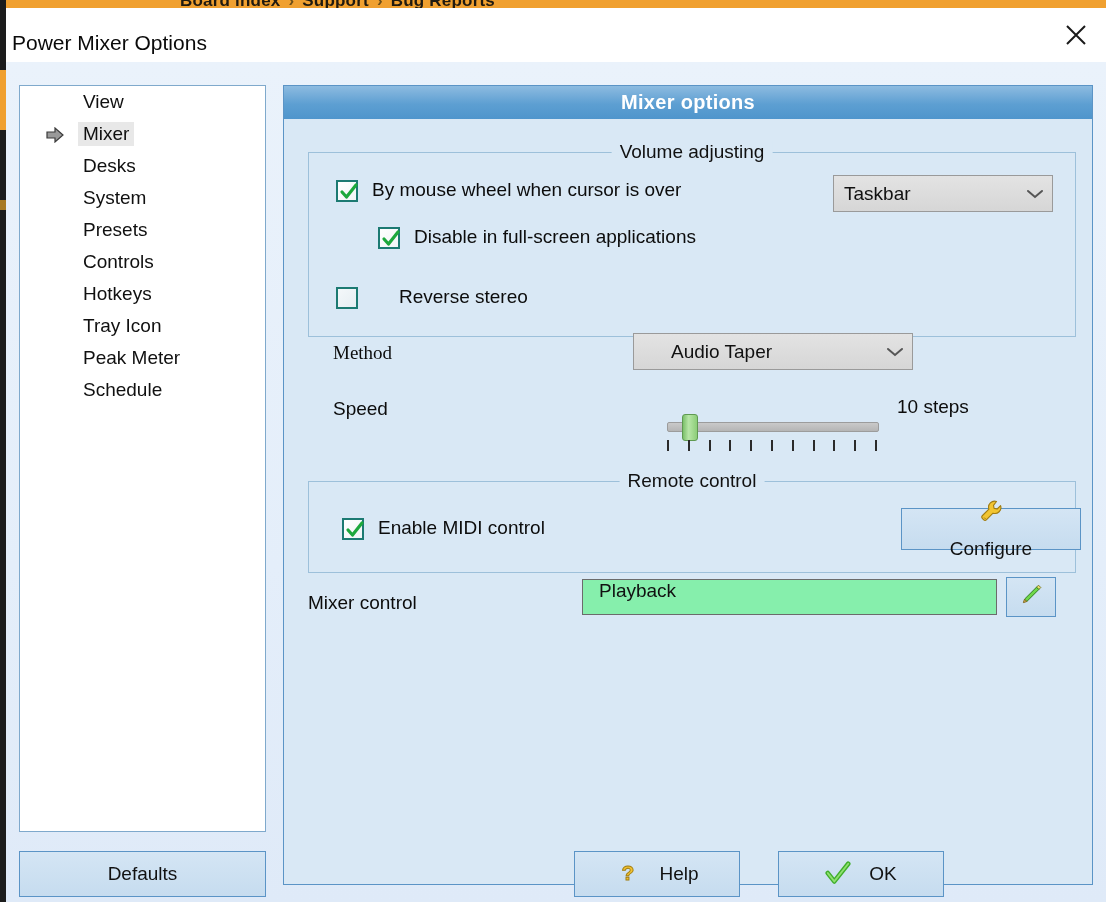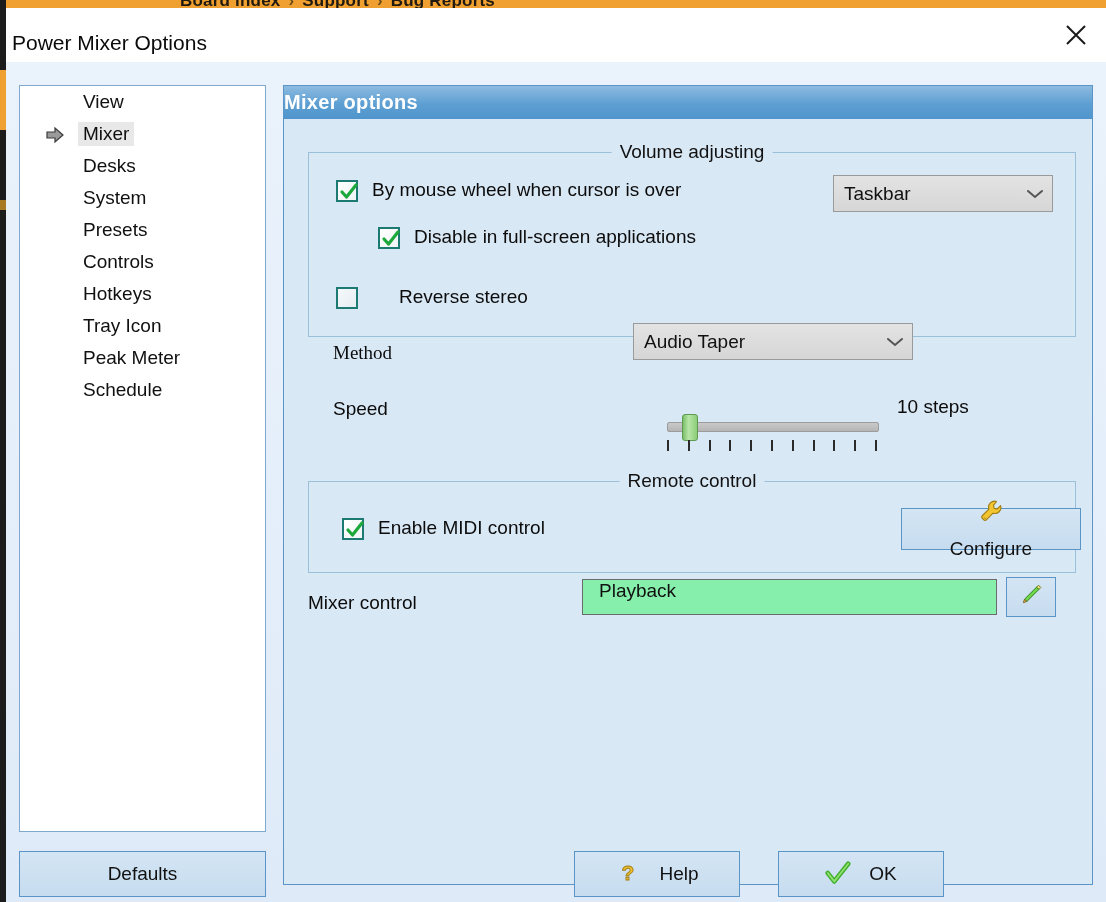--- a/index.html
+++ b/index.html
@@ -136,21 +136,21 @@
   #right-panel {
     position: absolute;
     left: 277px; top: 23px;
     width: 810px; height: 800px;
     border: 1px solid #5b94c6;
     background: #d9e8f5;
   }
   #panel-header {
     height: 33px;
     background: linear-gradient(180deg,#8dbbe0 0%, #5d9fd2 55%, #4f95cc 100%);
-    display: flex; align-items: center; justify-content: flex-start;
+    display: flex; align-items: center; justify-content: center;
     color: #ffffff;
     font-size: 20px;
     font-weight: bold;
     letter-spacing: .3px;
   }
   #panel-body {
     position: relative;
     height: 765px;
     background: #d9e8f5;
   }
@@ -396,21 +396,21 @@
                 <path d="M3 10 L7.5 15 L17 3" stroke="#1da83c" stroke-width="3.2" fill="none" stroke-linecap="round" stroke-linejoin="round"></path>
               </svg>
             </span>
           </div>
           <div class="cb-label" style="left:105px; top:73px;">Disable in full-screen applications</div>
 
           <div class="cb unchecked" style="left:27px; top:134px;"></div>
           <div class="cb-label" style="left:63px; top:133px;margin-left:27px;">Reverse stereo</div>
 
           <div class="plain-label" style="left:24px; top:189px;font-family:Liberation Serif, serif;">Method</div>
-          <div class="combo" style="left:324px; top:170px; width:280px; height:37px;">
+          <div class="combo" style="left:324px; top:180px; width:280px; height:37px;padding-left:27px;">
             <span class="combo-text">Audio Taper</span>
             <span class="chev">
               <svg width="18" height="12" viewBox="0 0 18 12">
                 <path d="M2 3 L9 9 L16 3" stroke="#555" stroke-width="2" fill="none" stroke-linecap="round"></path>
               </svg>
             </span>
           </div>
 
           <div class="plain-label" style="left:24px; top:245px;">Speed</div>
           <div id="slider-wrap">

